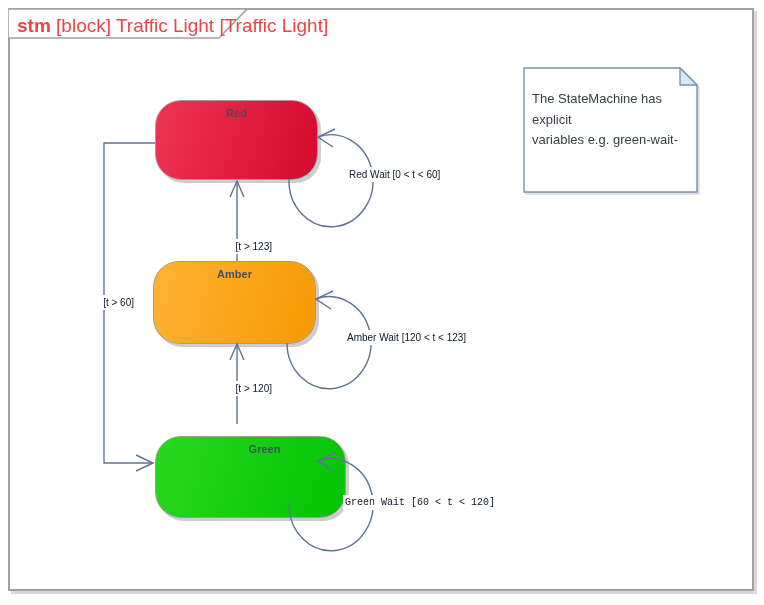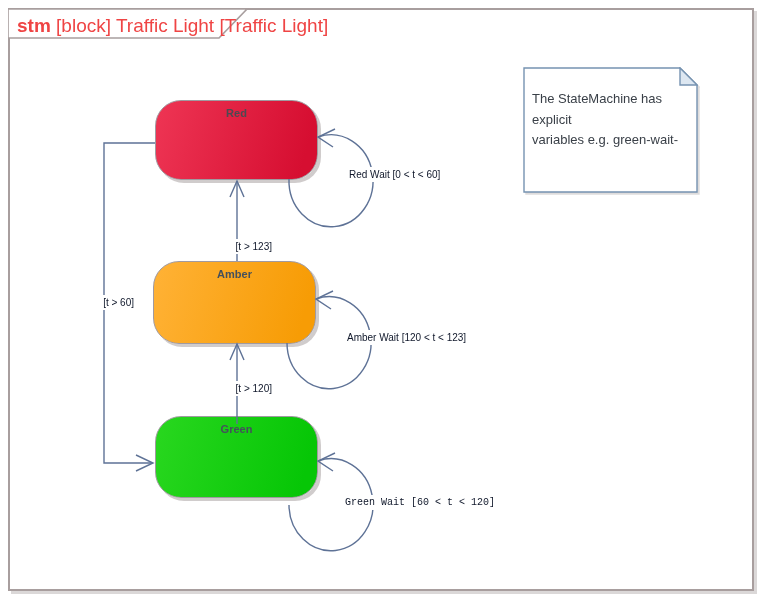--- a/index.html
+++ b/index.html
@@ -20,22 +20,22 @@
   
   .state{position:absolute;width:161px;border:1.4px solid #a09aa0;border-radius:26px;
          box-shadow:3px 3px 0 rgba(176,170,170,.6);}
   .state .state-title{display:block;text-align:center;padding-top:6px;
          font-size:11px;font-weight:bold;color:#44505c;}
   .state-red{left:155px;top:100px;height:78px;
          background:linear-gradient(105deg,#ee3554 0%,#d60e31 90%);}
   .state-red .state-title{color:#4d4a52;}
   .state-amber{left:153px;top:261px;height:81px;
          background:linear-gradient(105deg,#ffb236 0%,#f79c05 90%);}
-  .state-green{left:155px;top:416px;height:80px;
-         background:linear-gradient(105deg,#29d71f 0%,#06c606 90%);}
+  .state-green{left:155px;top:436px;height:80px;
+         background:linear-gradient(105deg,#29d71f 0%,#06c606 90%);padding-left:28px;}
 
   
   .connectors{position:absolute;left:0;top:0;width:764px;height:605px;pointer-events:none;}
   .connectors path, .connectors polyline{pointer-events:stroke;}
 
   
   .guard{position:absolute;font-size:10px;color:#0f172a;background:#ffffff;
          text-align:right;white-space:nowrap;padding:0 2px;line-height:15px;}
   .g-amber-red{left:202px;top:239px;width:68px;}
   .g-green-amber{left:202px;top:381px;width:68px;}

